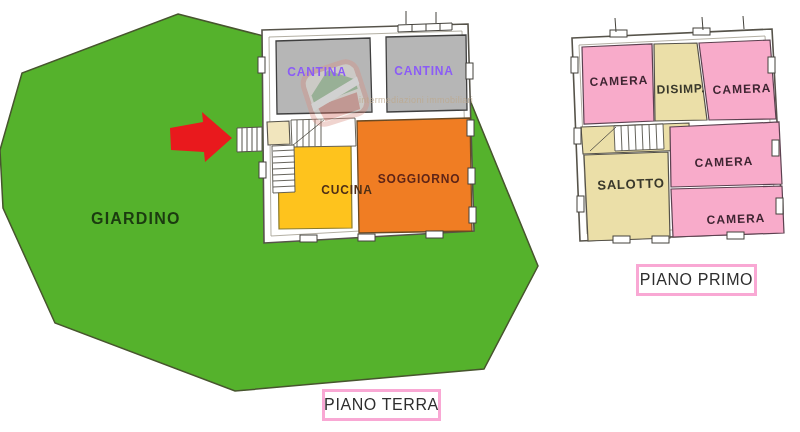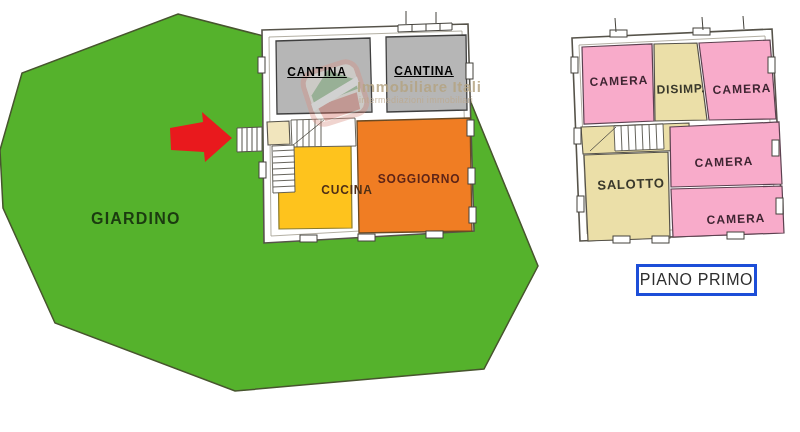--- a/index.html
+++ b/index.html
@@ -5,31 +5,31 @@
   html,body { margin:0; padding:0; background:#ffffff; }
   .stage {
     position:relative; width:800px; height:432px; background:#ffffff;
     overflow:hidden; font-family:"Liberation Sans", sans-serif;
   }
   .stage svg { position:absolute; left:0; top:0; }
   .lbl {
     position:absolute; transform:translate(-50%,-50%);
     font-size:12px; font-weight:600; letter-spacing:0.8px; white-space:nowrap;
   }
-  .c-cantina  { color:#000000;text-decoration:underline; }
+  .c-cantina  { color:#8b5cf6; }
   .c-cucina   { color:#4f2f16;margin-left:34px; }
   .c-soggiorno{ color:#5f2517; }
   .c-camera   { color:#3f2532; letter-spacing:1px; }
   .c-service  { color:#39382b; }
   .giardino {
     position:absolute; font-size:16px; font-weight:600;
     letter-spacing:1.2px; color:#1b3b10;
   }
   .caption-box {
-    position:absolute; background:#ffffff; border:3px solid #1d4ed8;
+    position:absolute; background:#ffffff; border:3px solid #f9a8d4;
     display:flex; align-items:center; justify-content:center;
     font-size:16px; color:#2e2e2e; letter-spacing:0.6px; white-space:nowrap;
   }
   .wm1 {
     position:absolute; font-size:15px; font-weight:700; color:#b4a483;
     opacity:0.85; letter-spacing:0.6px; white-space:nowrap;
   }
   .wm2 {
     position:absolute; font-size:9px; font-weight:400; color:#bda98e;
     opacity:0.8; letter-spacing:0.3px; white-space:nowrap;
@@ -162,18 +162,18 @@
   <div class="lbl c-cucina" style="left:313px; top:190px">CUCINA</div>
   <div class="lbl c-soggiorno" style="left:419px; top:179px">SOGGIORNO</div>
 
   <div class="lbl c-camera" style="left:619px; top:81px; transform:translate(-50%,-50%) rotate(-2deg)">CAMERA</div>
   <div class="lbl c-service" style="left:681px; top:89px; transform:translate(-50%,-50%) rotate(-2deg)">DISIMP.</div>
   <div class="lbl c-camera" style="left:742px; top:89px; transform:translate(-50%,-50%) rotate(-2deg)">CAMERA</div>
   <div class="lbl c-service" style="left:631px; top:184px; transform:translate(-50%,-50%) rotate(-2deg); font-size:13px">SALOTTO</div>
   <div class="lbl c-camera" style="left:724px; top:162px; transform:translate(-50%,-50%) rotate(-2deg)">CAMERA</div>
   <div class="lbl c-camera" style="left:736px; top:219px; transform:translate(-50%,-50%) rotate(-2deg)">CAMERA</div>
 
+  <div class="caption-box" style="left:322px; top:389px; width:113px; height:26px">PIANO TERRA</div>
   <div class="caption-box" style="left:636px; top:264px; width:115px; height:26px">PIANO PRIMO</div>
 
-  <div class="wm1" style="left:357px; top:78px">Immobiliare Itali</div>
   <div class="wm2" style="left:359px; top:95px">intermediazioni immobiliari</div>
 
 </div>
 
 </body></html>

